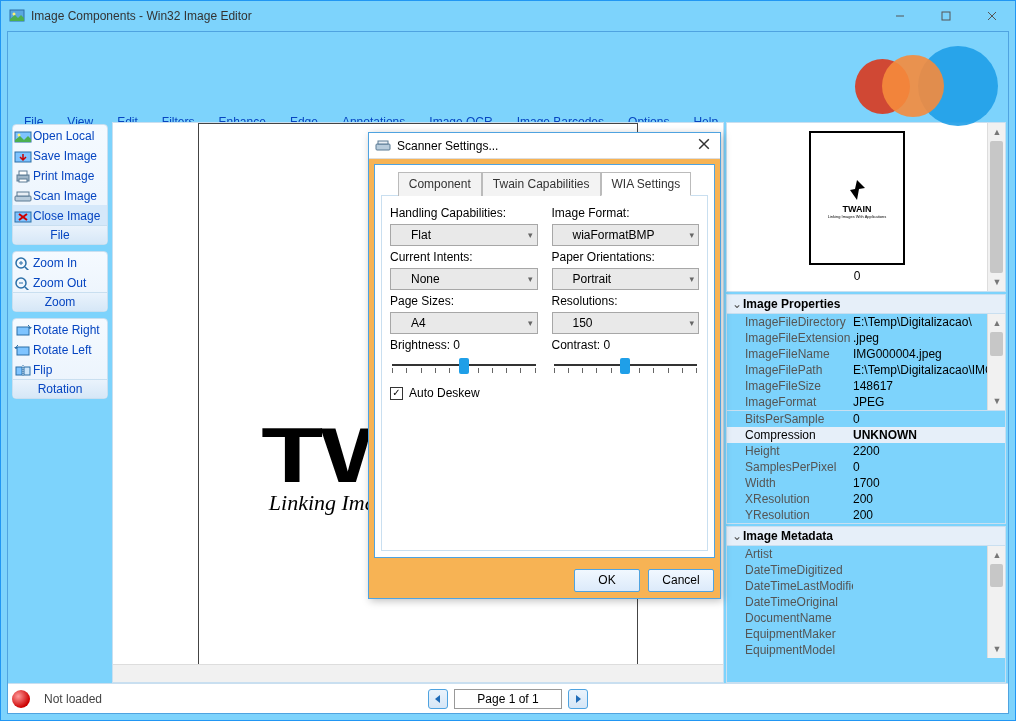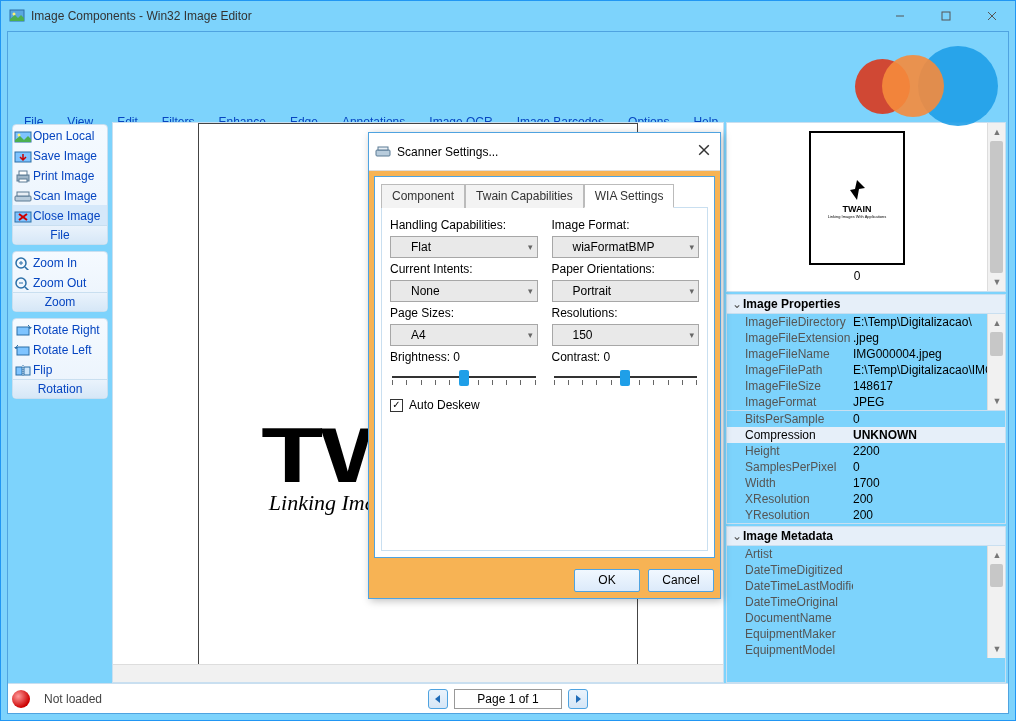--- a/index.html
+++ b/index.html
@@ -83,29 +83,29 @@
 .status-bar { height: 30px; border-top: 1px solid #c9dff0; display: flex; align-items: center; position: relative; padding: 0 4px; background: #fff; }
 .status-orb { width: 18px; height: 18px; border-radius: 50%; background: radial-gradient(circle at 35% 35%, #ff9a9a, #c00 70%); margin-right: 14px; }
 .status-text { color: #444; }
 .pager { position: absolute; left: 50%; transform: translateX(-50%); display: flex; align-items: center; gap: 6px; }
 .pager-box { width: 108px; height: 20px; border: 1px solid #999; text-align: center; line-height: 19px; background: #fff; }
 .pager-btn { width: 20px; height: 20px; border: 1px solid #4fa3e0; background: linear-gradient(#eaf3fc,#d6e6f6); display: flex; align-items: center; justify-content: center; border-radius: 3px; }
 .pager-btn svg { width: 10px; height: 10px; }
 
 
 .modal { position: absolute; left: 367px; top: 131px; width: 353px; height: 467px; border: 1px solid #4fa3e0; background: #fff; box-shadow: 2px 2px 8px rgba(0,0,0,0.25); display: flex; flex-direction: column; z-index: 100; }
-.modal-title { height: 38px; display: flex; align-items: center; padding: 0 6px; border-bottom: 1px solid #ddd; }
+.modal-title { height: 26px; display: flex; align-items: center; padding: 0 6px; border-bottom: 1px solid #ddd; }
 .modal-title .m-icon { width: 16px; height: 16px; margin-right: 6px; }
 .modal-title .m-text { flex: 1; }
 .modal-title .m-close { width: 20px; text-align: center; cursor: default; }
 .modal-body { flex: 1; background: #f7b354; padding: 5px; display: flex; }
 .modal-inner { flex: 1; background: #fff; border: 1px solid #4fa3e0; display: flex; flex-direction: column; }
 
 
-.tabs-row { display: flex; padding: 6px 6px 0 6px; gap: 0; }
+.tabs-row { display: flex; padding: 6px 6px 0 6px; gap: 0; justify-content: center; }
 .tab { padding: 4px 10px; border: 1px solid #bbb; border-bottom: none; background: #f3f3f3; color: #333; cursor: default; position: relative; top: 1px; }
 .tab.active { background: #fff; border-bottom: 1px solid #fff; z-index: 2; }
 .tab-content { flex: 1; border: 1px solid #c9dff0; margin: 0 6px 6px 6px; padding: 8px; display: grid; grid-template-columns: 1fr 1fr; column-gap: 14px; row-gap: 2px; align-content: start; }
 .field-label { color: #000; padding: 2px 0; }
 .combo { height: 22px; border: 1px solid #a7a7a7; background: #e9e9e9; display: flex; align-items: center; padding: 0 20px; position: relative; color: #000; }
 .combo .chev { position: absolute; right: 4px; top: 50%; transform: translateY(-50%); color: #666; font-size: 9px; }
 .slider-wrap { grid-column: span 1; padding-top: 2px; }
 .slider-label { color:#000; }
 .slider { position: relative; height: 26px; margin-top: 2px; }
 .slider .track { position: absolute; left: 2px; right: 2px; top: 10px; height: 2px; background: #333; }

